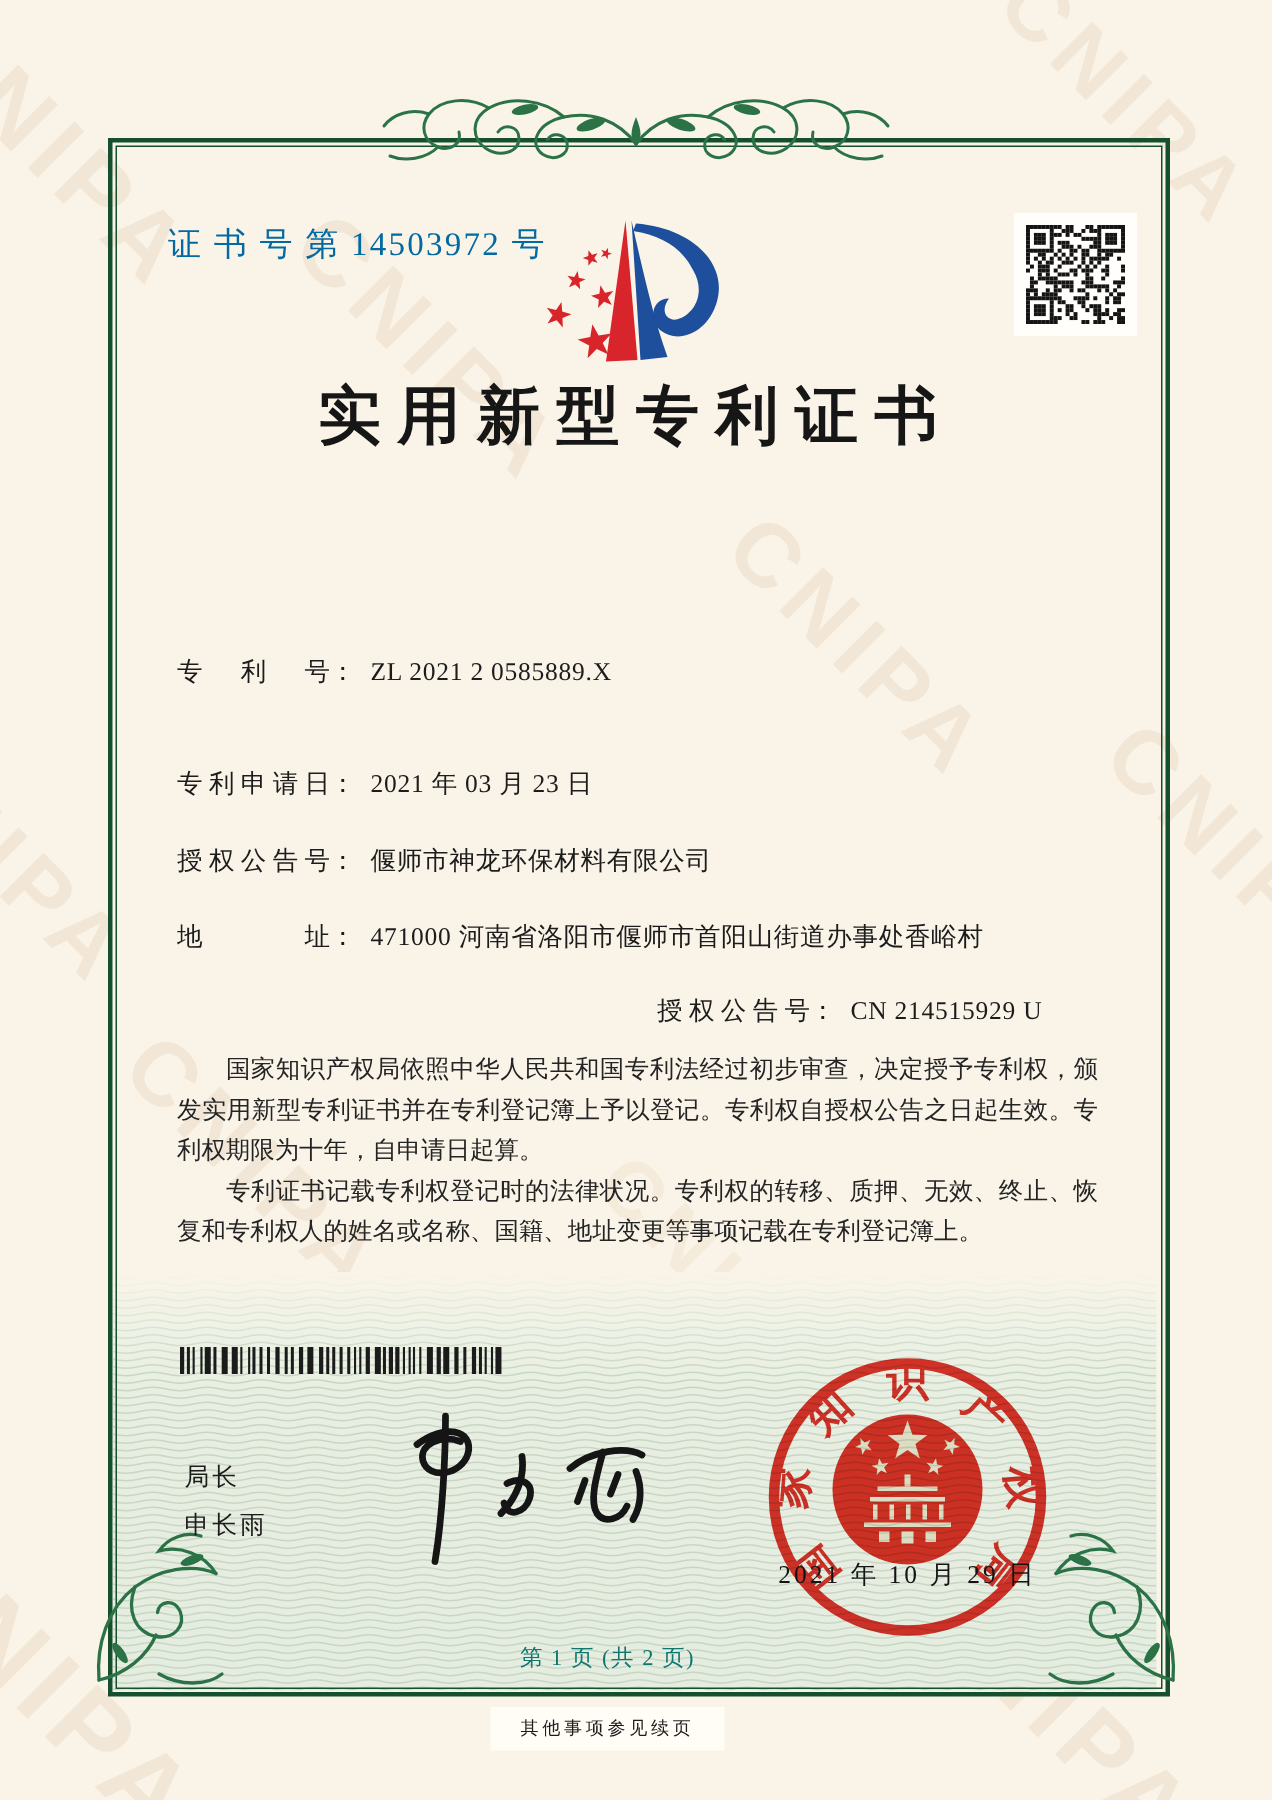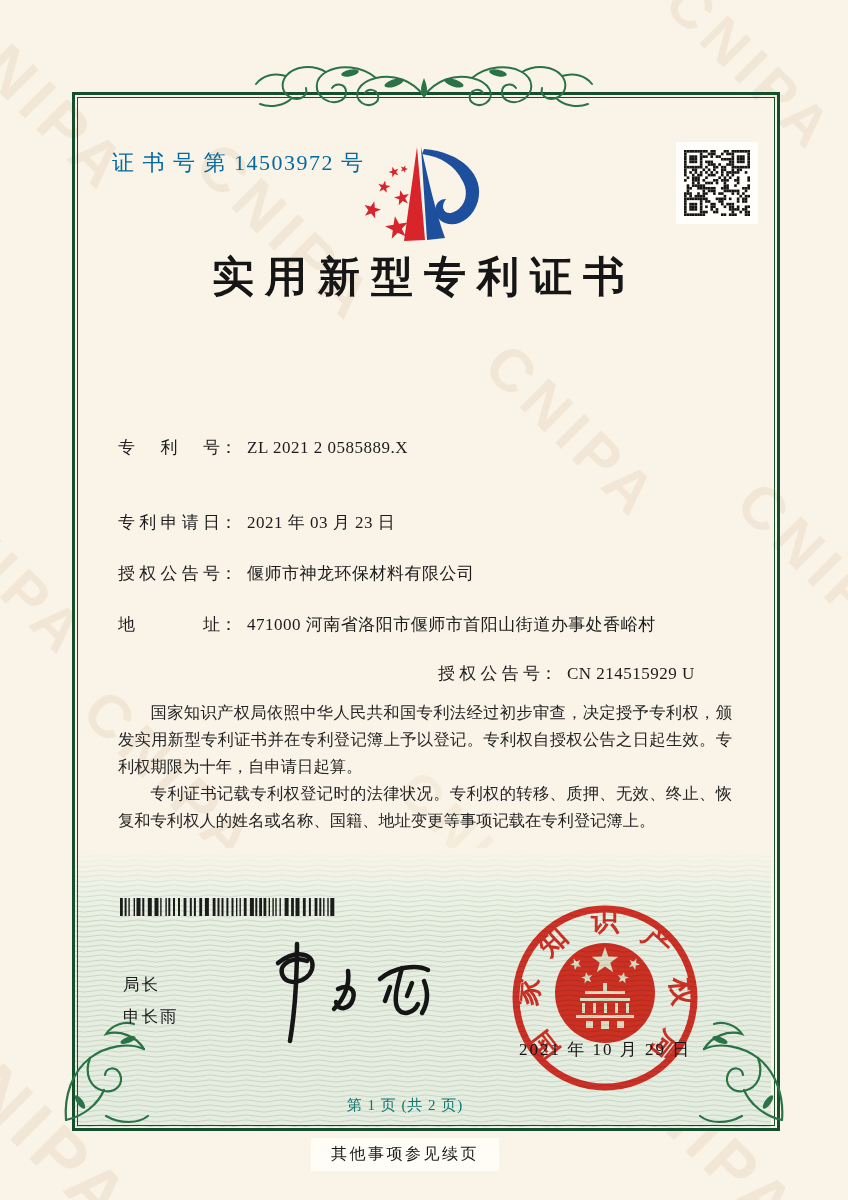--- a/index.html
+++ b/index.html
@@ -53,21 +53,21 @@
   .director{position:absolute;left:123px;top:974px;z-index:5;font-size:16.5px;color:#1c1c1c;}
   .director div{margin-bottom:10px;letter-spacing:2px;}
   .signature{position:absolute;left:252px;top:941px;z-index:6;}
   .seal{position:absolute;left:508px;top:901px;z-index:6;mix-blend-mode:multiply;}
   .seal-char{font-size:28px;font-weight:bold;fill:#e1251b;font-family:"Liberation Serif",serif;}
   .seal-date{position:absolute;left:605px;top:1038px;transform:translateX(-50%);z-index:7;
              font-size:17px;letter-spacing:2px;white-space:nowrap;color:#141414;}
   .page-info{position:absolute;left:405px;top:1096px;transform:translateX(-50%);z-index:5;
              font-size:15px;letter-spacing:1px;color:#0f766e;white-space:nowrap;}
   .cont-note{position:absolute;left:405px;top:1138px;transform:translateX(-50%);z-index:5;
-             background:#fffdf6;padding:6px 20px;font-size:16px;letter-spacing:2.5px;
+             background:#fffdf6;padding:6px 20px;font-size:12px;letter-spacing:2.5px;
              color:#1c1c1c;white-space:nowrap;}
   .orn-stroke{stroke:#2b7347;fill:none;stroke-linecap:round;}
 </style>
 </head>
 <body>
 
 <div class="page">
 
   <span class="wm" style="left:-18px;top:-8px;font-size:64px">CNIPA</span>
   <span class="wm" style="left:232px;top:128px;font-size:62px">CNIPA</span>

